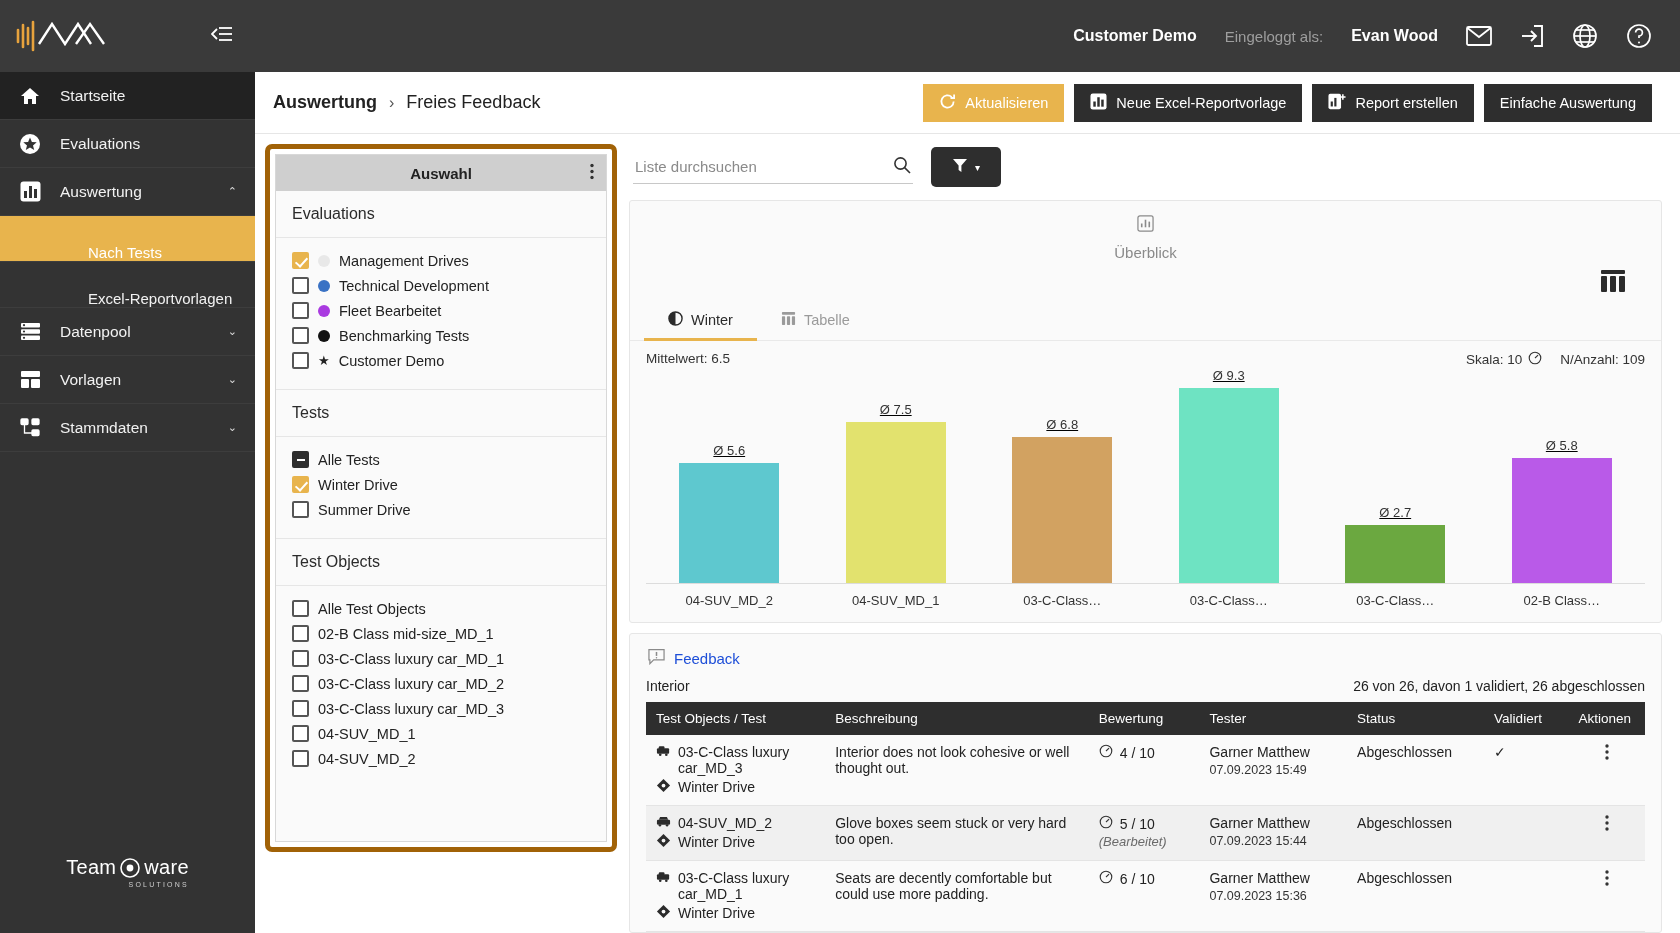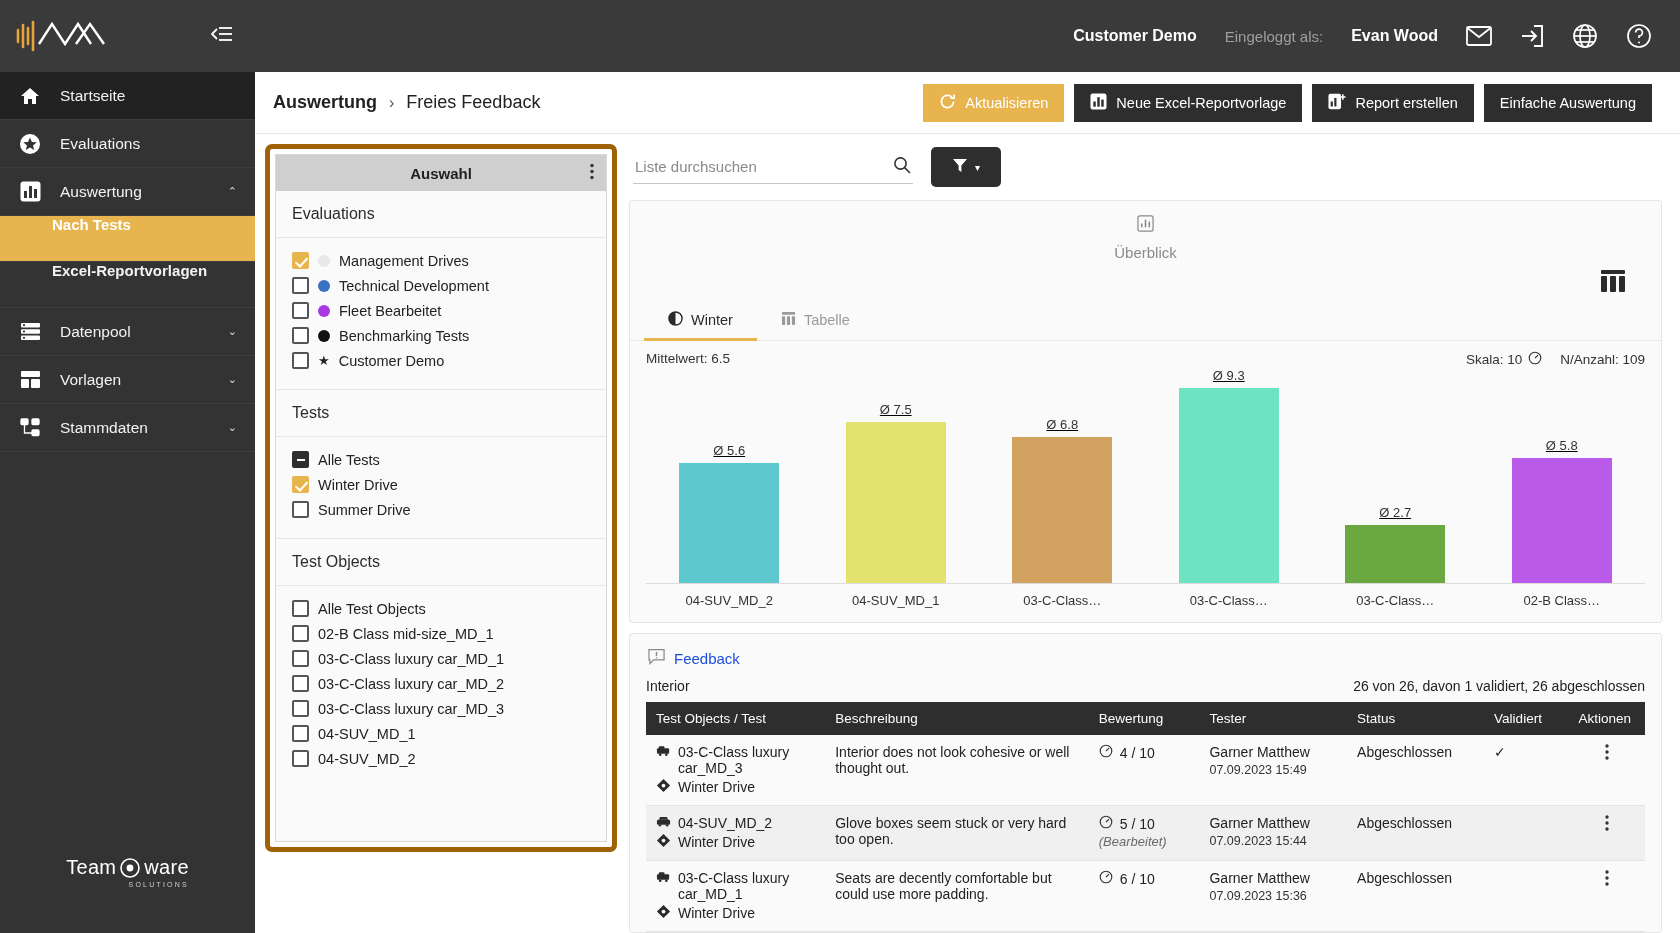--- a/index.html
+++ b/index.html
@@ -27,24 +27,23 @@
   .nav-item {
     height: 48px; display: flex; align-items: center; gap: 18px;
     padding: 0 18px; color: #f2f2f2; font-size: 15.5px; cursor: pointer;
     border-bottom: 1px solid #3d3d3d;
   }
   .nav-item.active-dark { background: #222222; }
   .nav-ico { width: 24px; display: flex; align-items: center; justify-content: center; flex: 0 0 24px; }
   .nav-label { flex: 1; }
   .chev { font-size: 11px; color: #ddd; }
   .sub-item {
-    height: 46px; display: flex; align-items: flex-start;
-    padding-left: 52px; color: #f2f2f2; font-size: 15px; cursor: pointer;
+    height: 46px; display: flex; align-items: flex-end;
+    padding-left: 88px; color: #f2f2f2; font-size: 15px; cursor: pointer;
     border-bottom: 1px solid #3d3d3d;
-    font-weight: bold;
   }
   .sub-item.selected { background: #e8b44d; color: #ffffff; }
   .sidebar-foot {
     height: 120px; display: flex; align-items: center; justify-content: center;
     color: #fff;
   }
   .tw-logo { text-align: right; line-height: 1.05; }
   .tw-row { display: flex; align-items: center; justify-content: center; gap: 4px; font-size: 20px; letter-spacing: .3px; }
   .tw-sub { font-size: 7px; letter-spacing: 2.2px; color: #cfcfcf; margin-top: 3px; }
 

